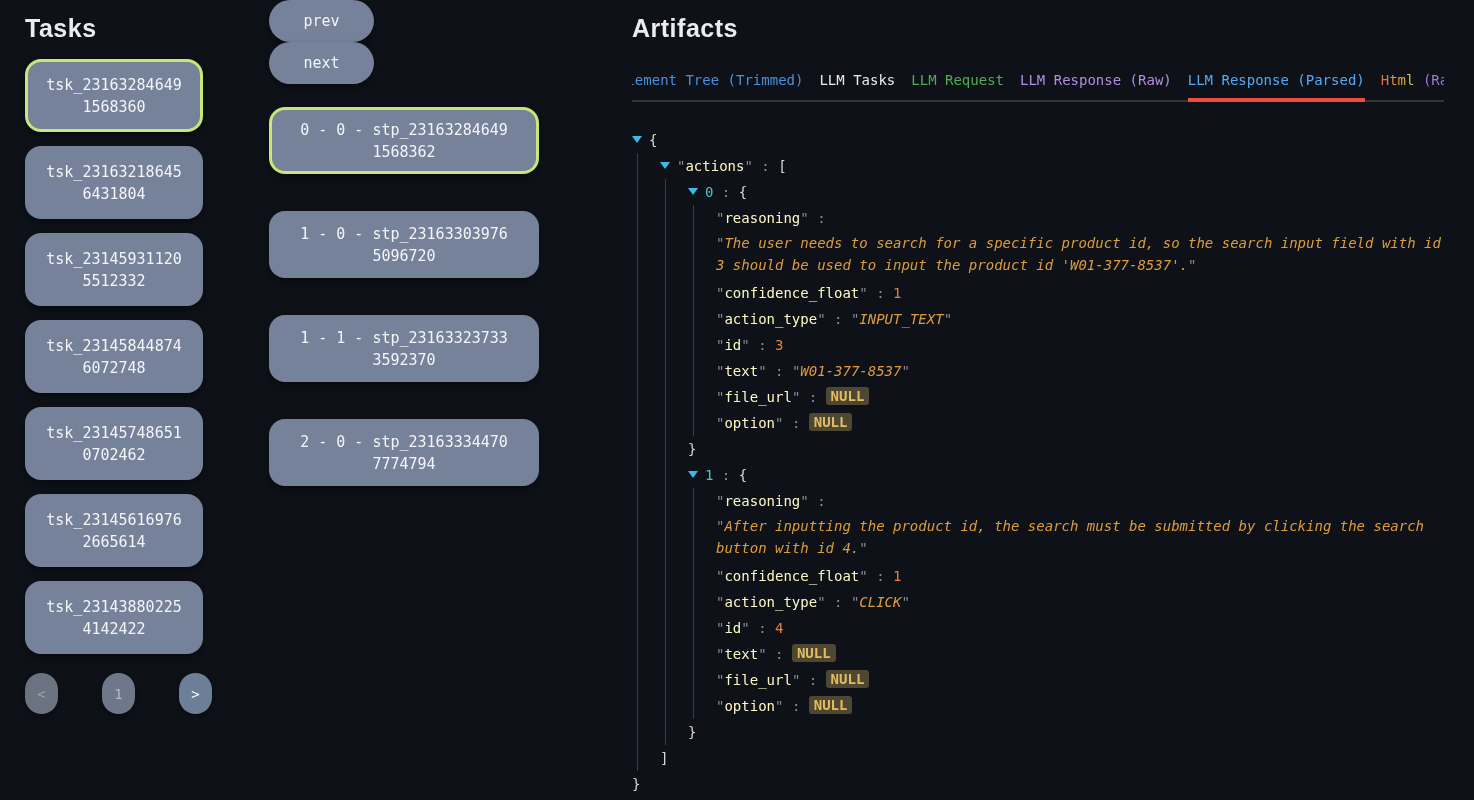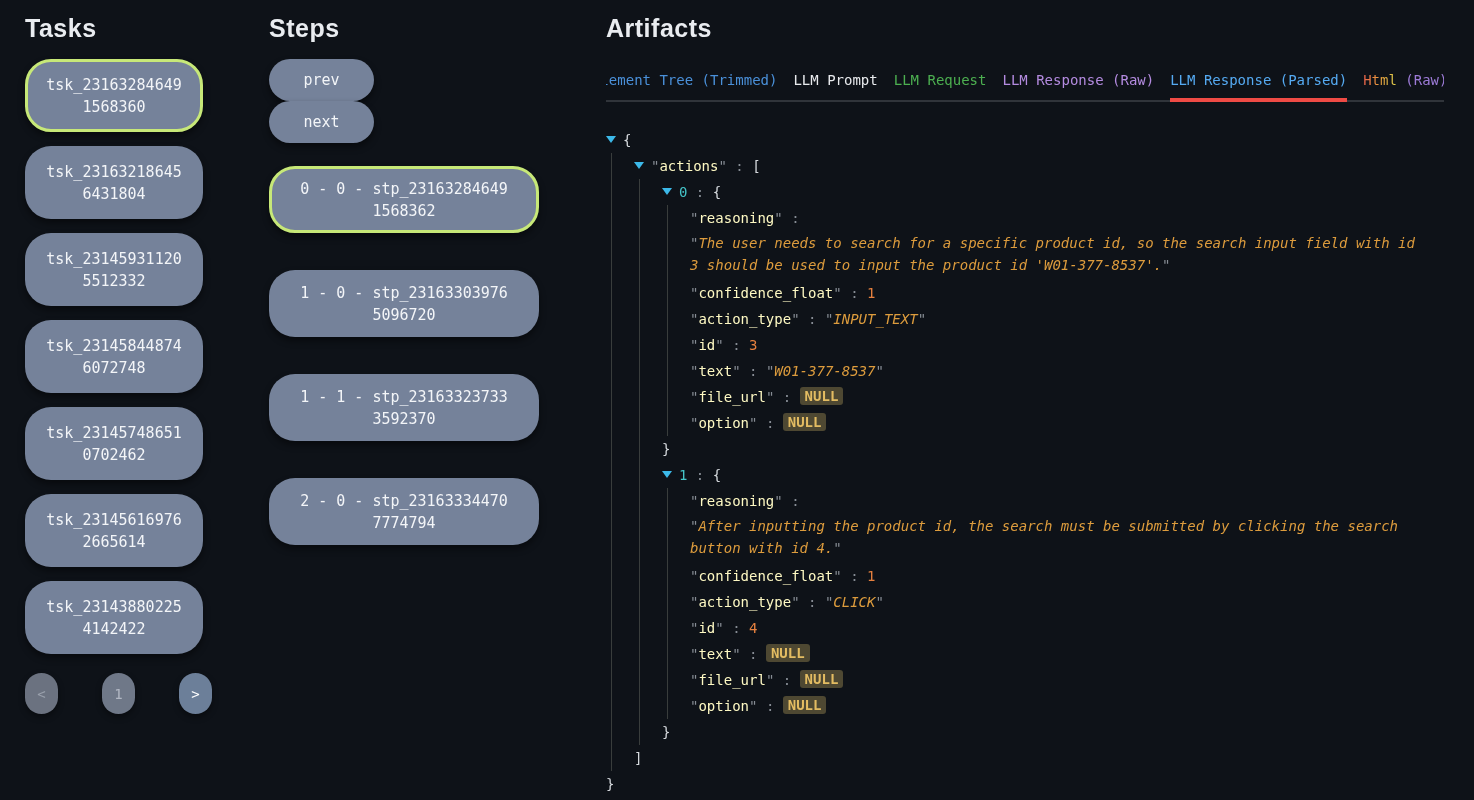--- a/index.html
+++ b/index.html
@@ -13,27 +13,27 @@
 
   h1.panel-title {
     font-family:"Liberation Sans", sans-serif;
     font-size:25px; font-weight:600; letter-spacing:.5px;
     color:#e9ecf0; margin:13px 0 16px 0; line-height:30px;
   }
 
   
   .tasks-col   { width:178px;  margin-left:25px; flex:none; }
   .steps-col   { width:270px;  margin-left:66px; flex:none; }
-  .artifacts   { flex:1; margin-left:67px; padding-right:30px; min-width:0; }
+  .artifacts   { flex:1; margin-left:93px; padding-right:30px; min-width:0; }
 
   
   .pill {
     display:flex; align-items:center; justify-content:center; 
     width:100%; background:#75829a; color:#f3f5f8;
-    border:3px solid transparent; border-radius:26px;
+    border:3px solid transparent; border-radius:16px;
     font-family:"DejaVu Sans Mono", monospace; font-size:15px; line-height:22px;
     box-shadow:0 4px 7px rgba(0,0,0,.45);
     cursor:pointer; word-break:break-all;
   }
   .pill.selected { border-color:#c7e878; }
 
   .task-btn { height:73px; margin-bottom:14px; padding:0 14px; }
   .step-btn { height:67px; margin-bottom:37px; padding:0 24px; word-break:break-all; }
 
   .step-nav { display:flex; justify-content:space-between; margin-bottom:23px;flex-direction:column; }
@@ -118,39 +118,38 @@
         <button class="pill task-btn">tsk_231438802254142422</button>
       </div>
     <div class="pagination">
       <button class="page-btn prev">&lt;</button>
       <button class="page-btn current">1</button>
       <button class="page-btn next">&gt;</button>
     </div>
   </section>
 
   <section class="steps-col">
-    <h1 class="panel-title">Steps</h1>
     <div class="step-nav">
       <button class="nav-btn">prev</button>
       <button class="nav-btn">next</button>
     </div>
     <div id="step-list">
         <button class="pill step-btn selected">0 - 0 - stp_231632846491568362</button>
         <button class="pill step-btn">1 - 0 - stp_231633039765096720</button>
         <button class="pill step-btn">1 - 1 - stp_231633237333592370</button>
         <button class="pill step-btn">2 - 0 - stp_231633344707774794</button>
       </div>
   </section>
 
   <section class="artifacts">
     <h1 class="panel-title">Artifacts</h1>
     <div class="tabs-clip">
       <div class="tabs-row" id="tabs-row">
           <button class="tab" style="color: rgb(74, 144, 217);">Element Tree (Trimmed)</button>
-          <button class="tab" style="color: rgb(232, 234, 237);">LLM Prompt</button>
+          <button class="tab" style="color: rgb(232, 234, 237);">LLM Tasks</button>
           <button class="tab" style="color: rgb(76, 175, 80);">LLM Request</button>
           <button class="tab" style="color: rgb(180, 139, 224);">LLM Response (Raw)</button>
           <button class="tab active" style="color: rgb(85, 170, 242);">LLM Response (Parsed)</button>
           <button class="tab"><span class="grad">Html</span><span style="color: rgb(157, 123, 216);"> (Raw)</span></button>
         </div>
     </div>
     <div class="json-tree" id="json-tree">
         <div class="jrow"><span class="jarrow"></span><span class="jbrace">{</span></div>
         <div class="jchildren">
           <div class="jrow"><span class="jarrow"></span><span class="jq">"</span><span class="jkey">actions</span><span class="jq">"</span><span class="jpunc"> : </span><span class="jbrace">[</span></div>

